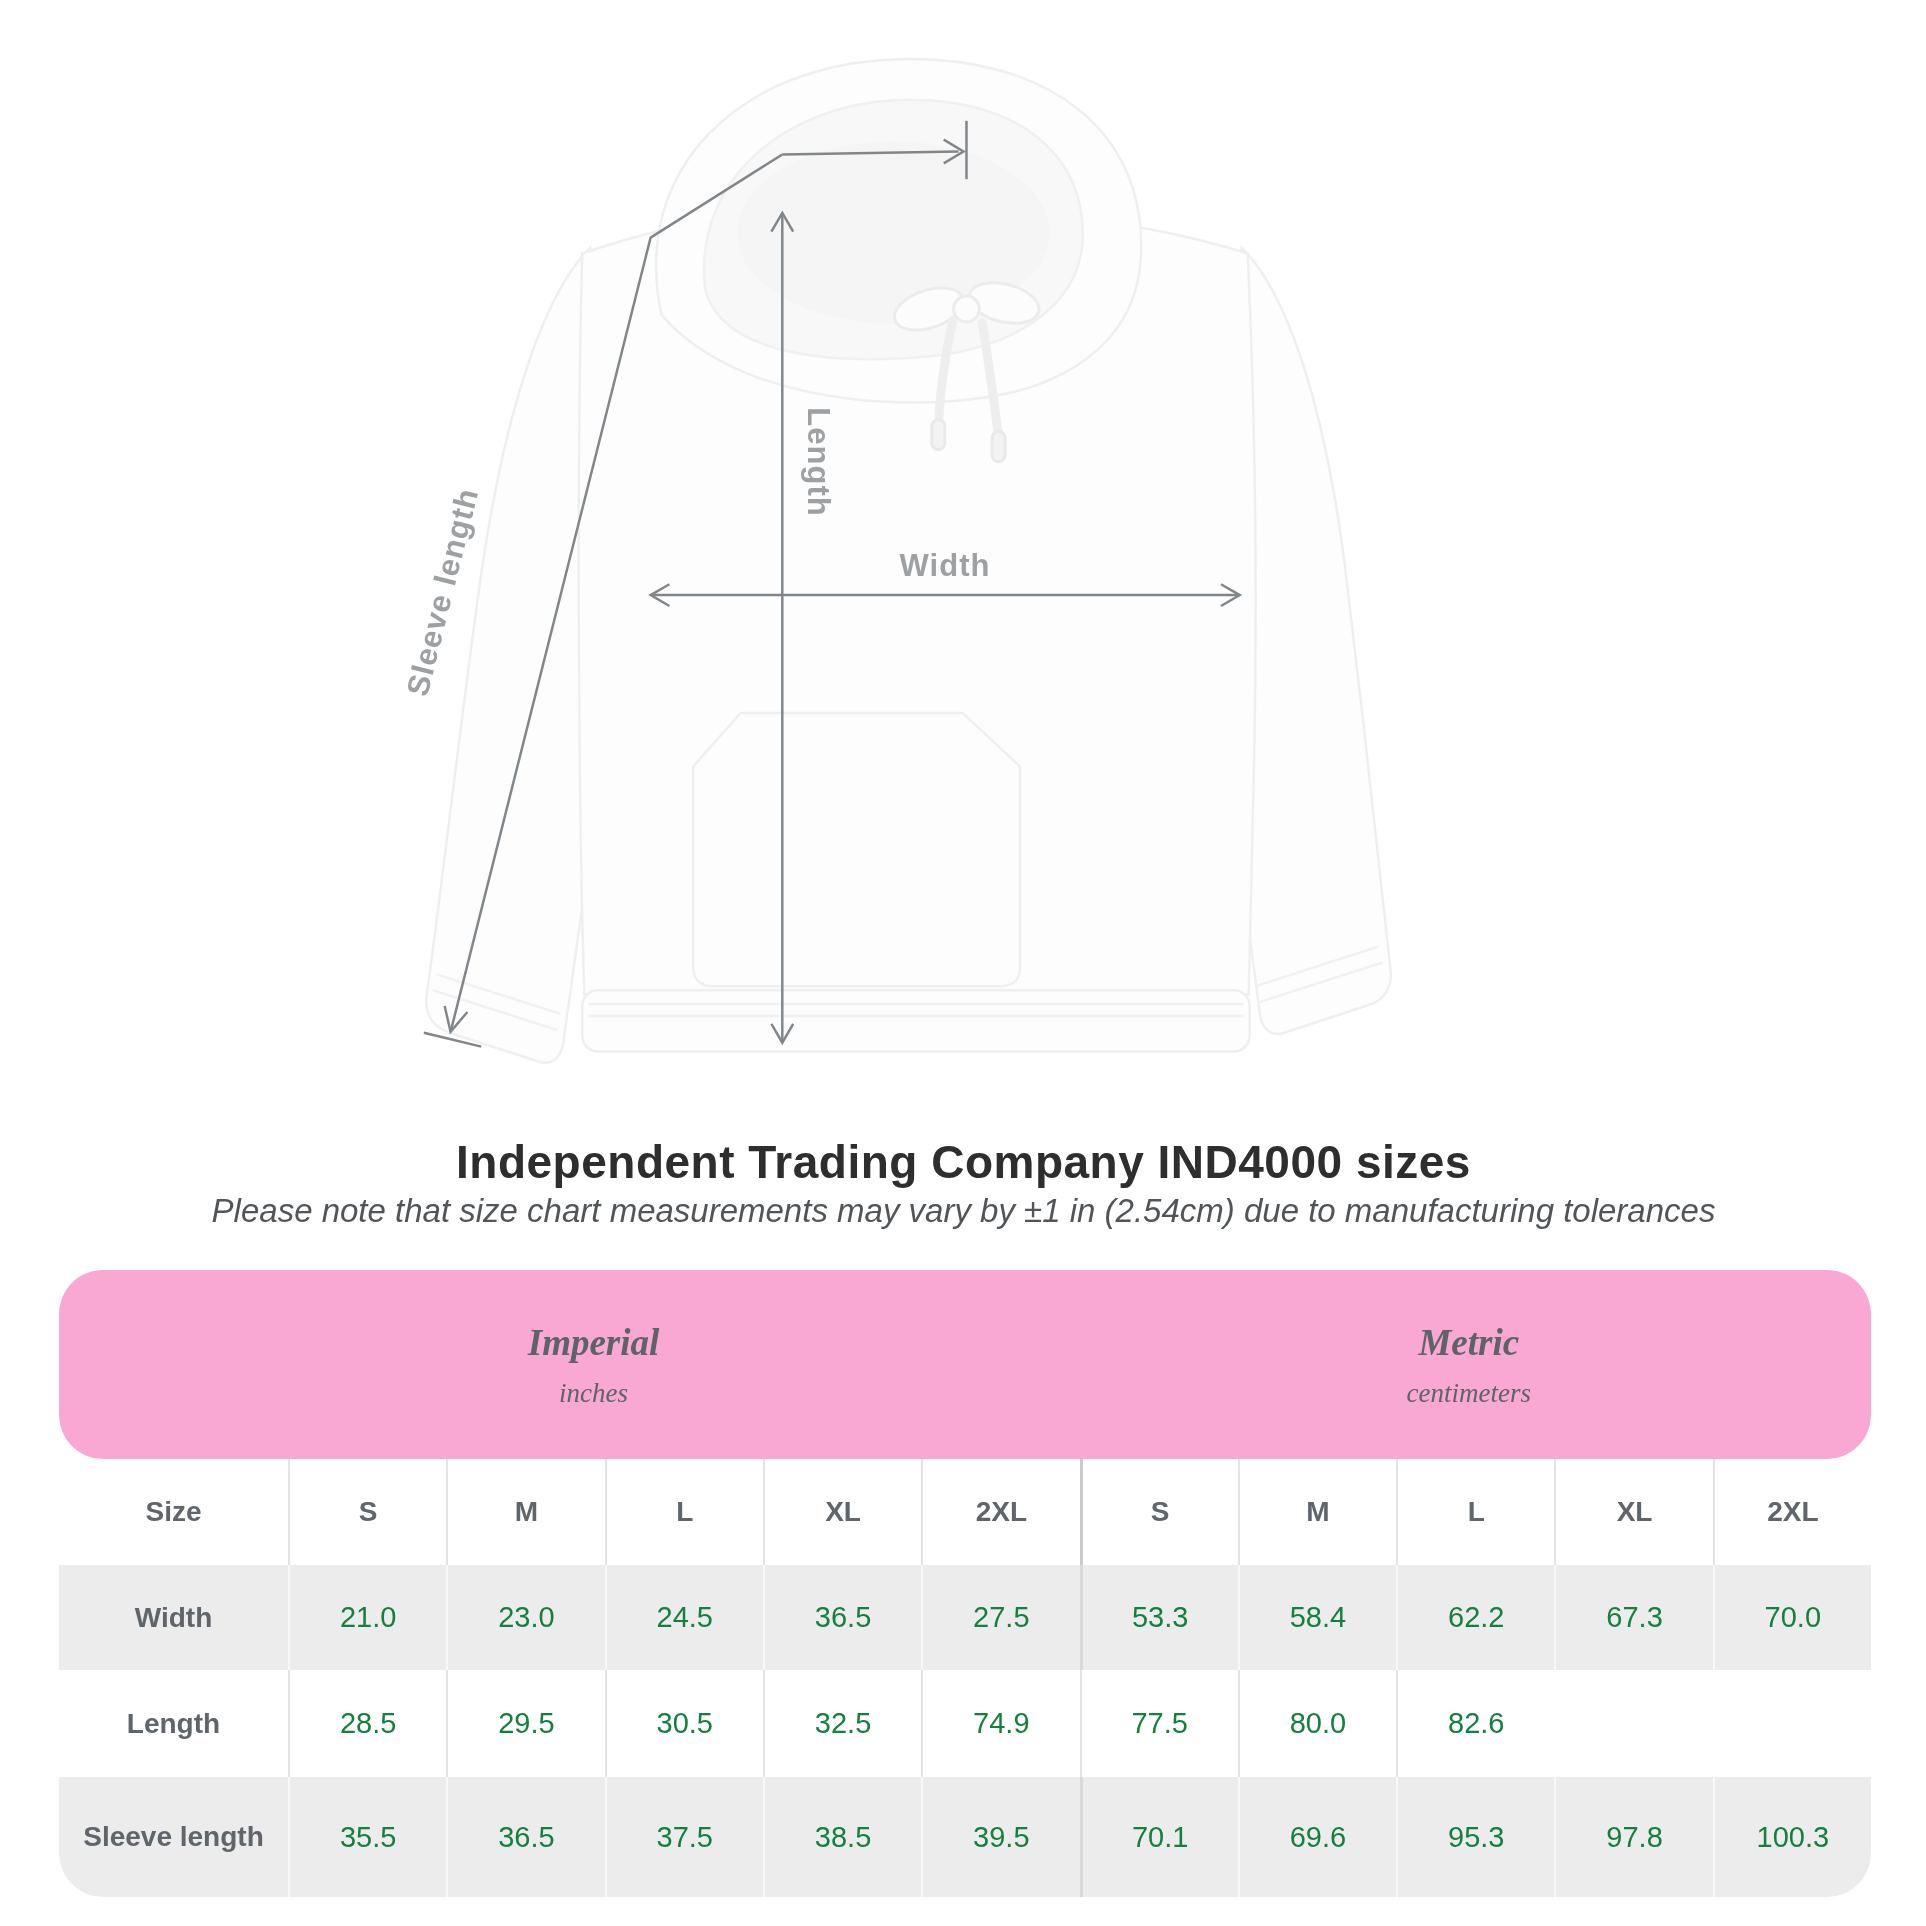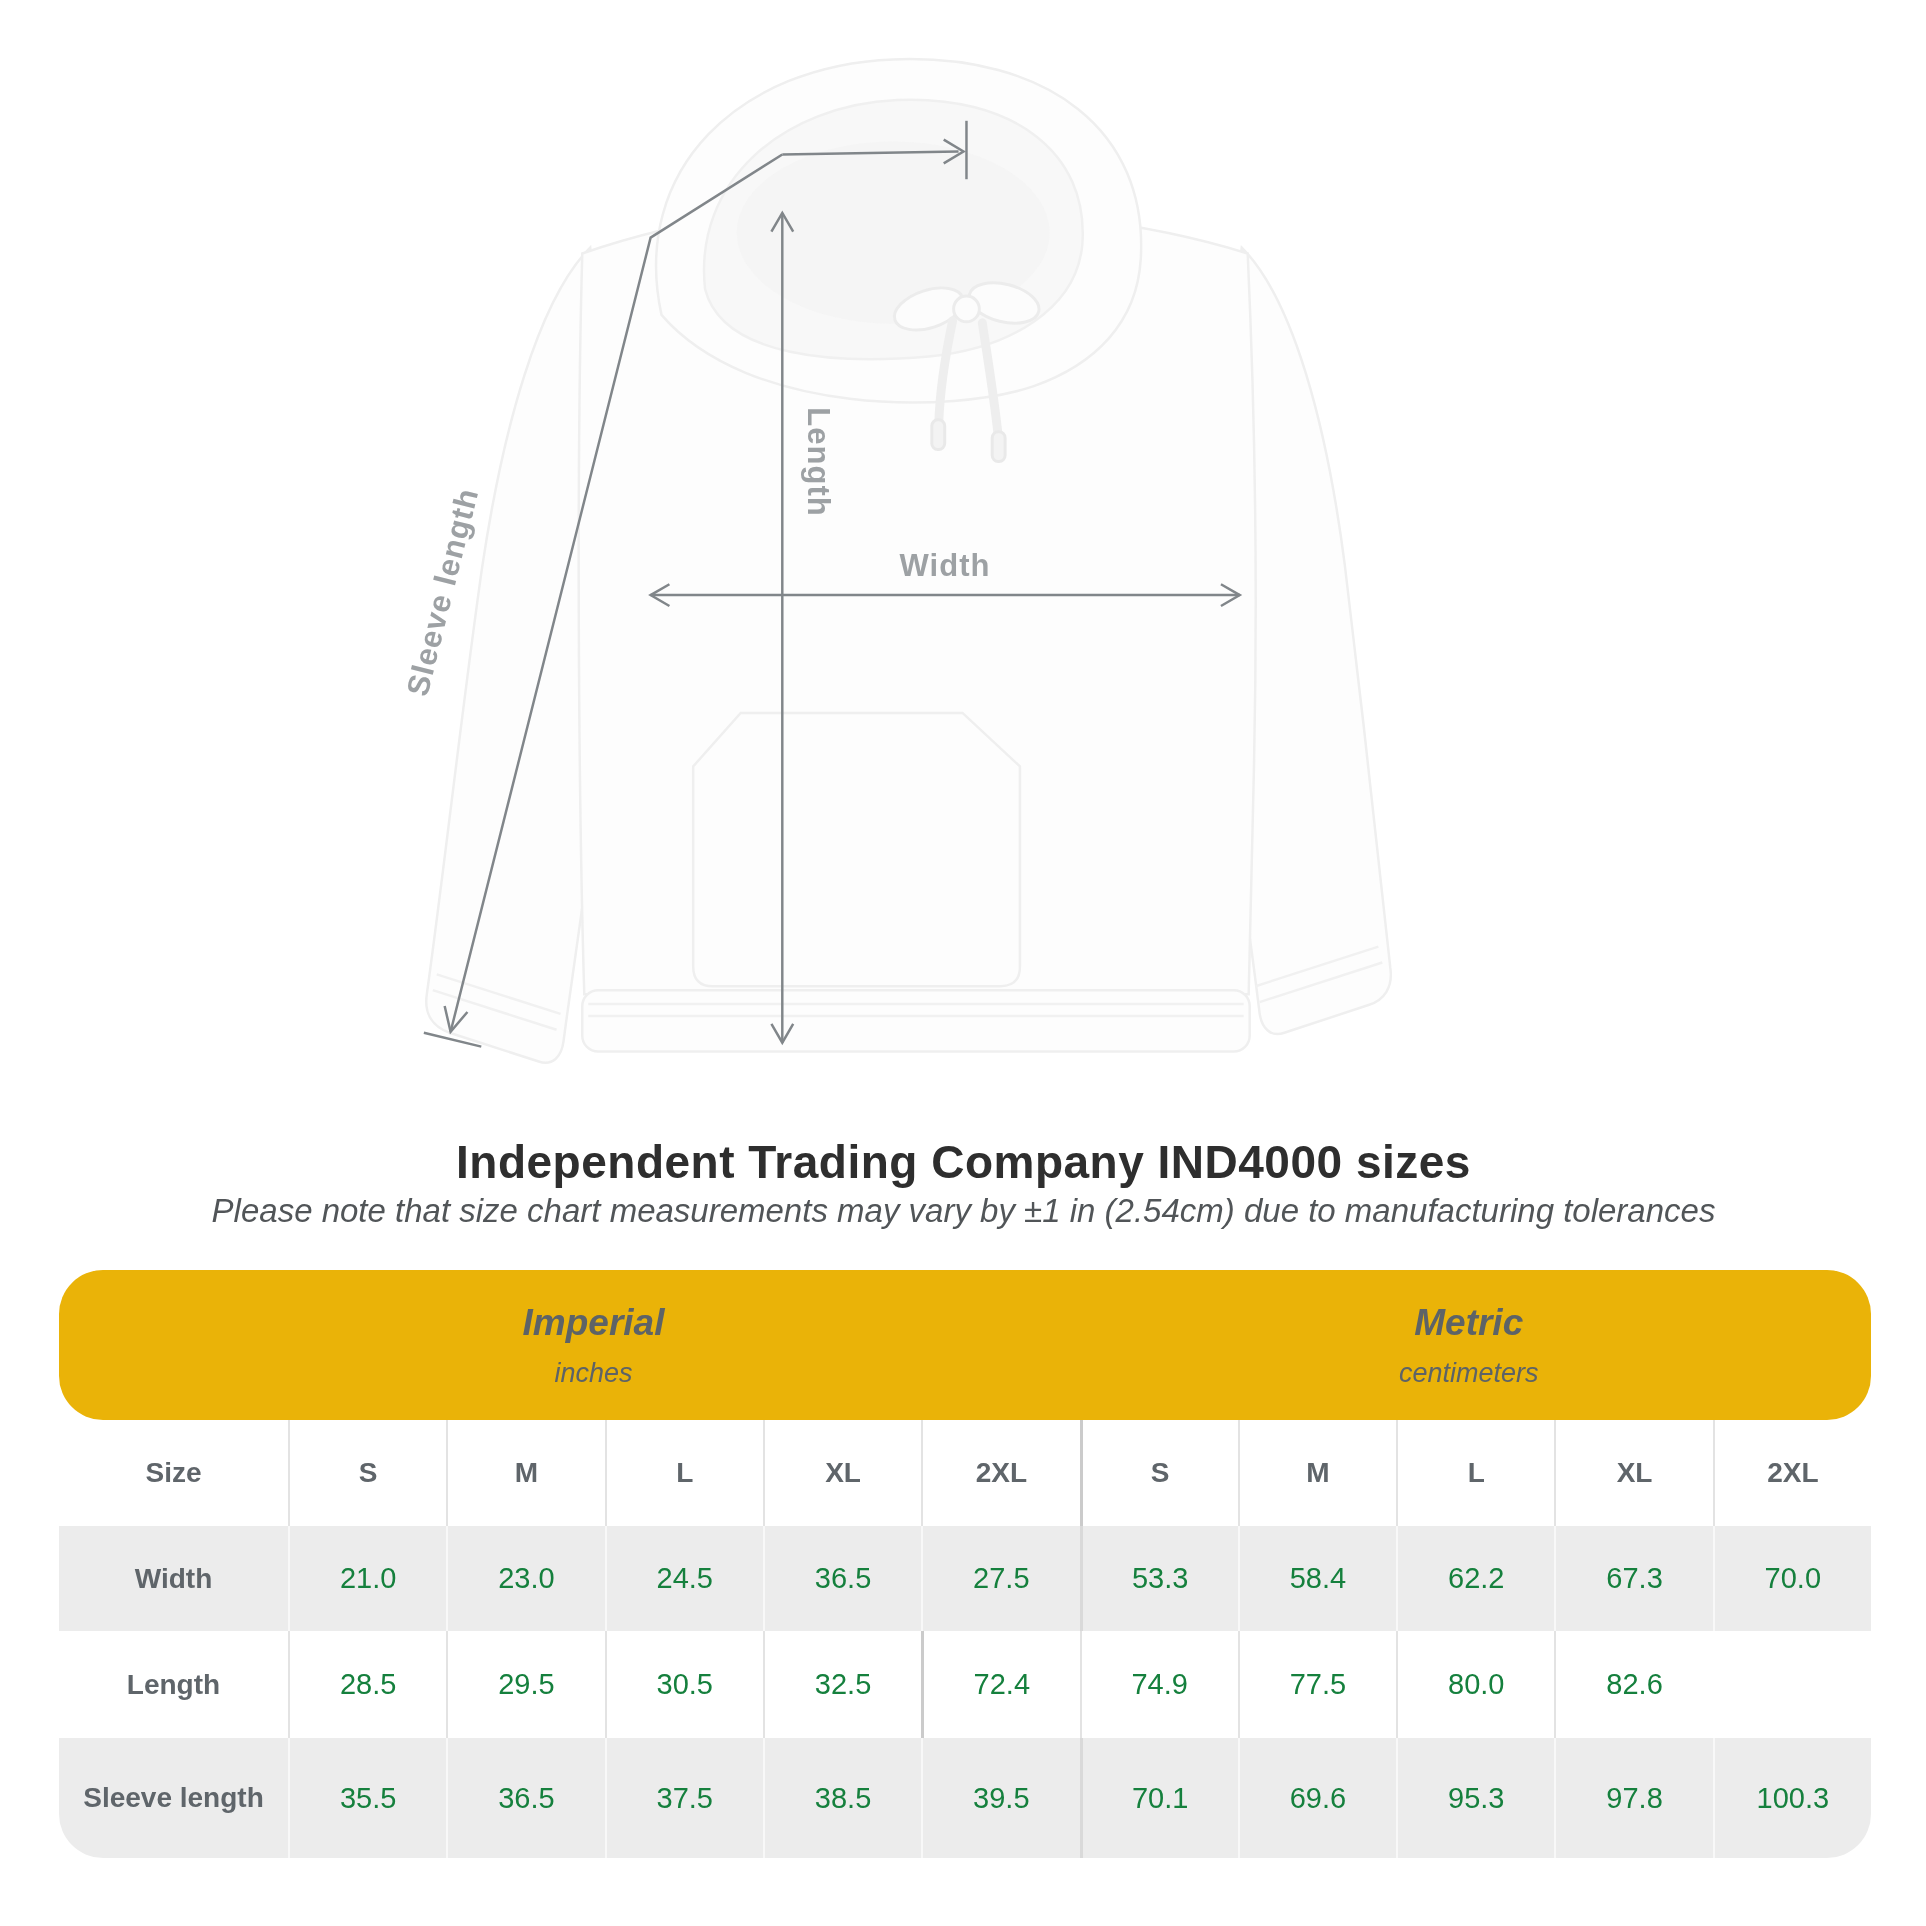--- a/index.html
+++ b/index.html
@@ -38,22 +38,22 @@
   .tolerance-note {
     position:absolute; left:0; top:1192px; width:100%;
     margin:0; text-align:center;
     font-size:33px; font-style:italic; color:#515558;
   }
 
   
   .size-table { position:absolute; left:59px; top:1270px; width:1812px; }
 
   .band {
-    height:150px; background:#eab308;
-    border-radius:44px; position:relative;
+    height:189px; background:#f9a8d4;
+    border-radius:44px; position:relative;font-family:Liberation Serif, serif;
   }
   .unit { position:absolute; top:50%; transform:translate(-50%,-50%); text-align:center; }
   .unit-imperial { left:29.5%; }
   .unit-metric   { left:77.8%; }
   .unit-title { font-size:37px; font-weight:bold; font-style:italic; color:#5d6367; margin-bottom:14px; }
   .unit-sub   { font-size:27px; font-style:italic; color:#5d6367; }
 
   .trow {
     display:grid;
     grid-template-columns:229px repeat(10, 1fr);
@@ -188,21 +188,20 @@
     <div class="cell num">67.3</div>
     <div class="cell num">70.0</div>
   </div>
 
   <div class="trow r-length">
     <div class="cell label">Length</div>
     <div class="cell num">28.5</div>
     <div class="cell num">29.5</div>
     <div class="cell num">30.5</div>
     <div class="cell num">32.5</div>
-    <div class="cell num mstart">72.4</div>
     <div class="cell num">74.9</div>
     <div class="cell num">77.5</div>
     <div class="cell num">80.0</div>
     <div class="cell num">82.6</div>
   </div>
 
   <div class="trow gray r-sleeve">
     <div class="cell label">Sleeve length</div>
     <div class="cell num">35.5</div>
     <div class="cell num">36.5</div>

